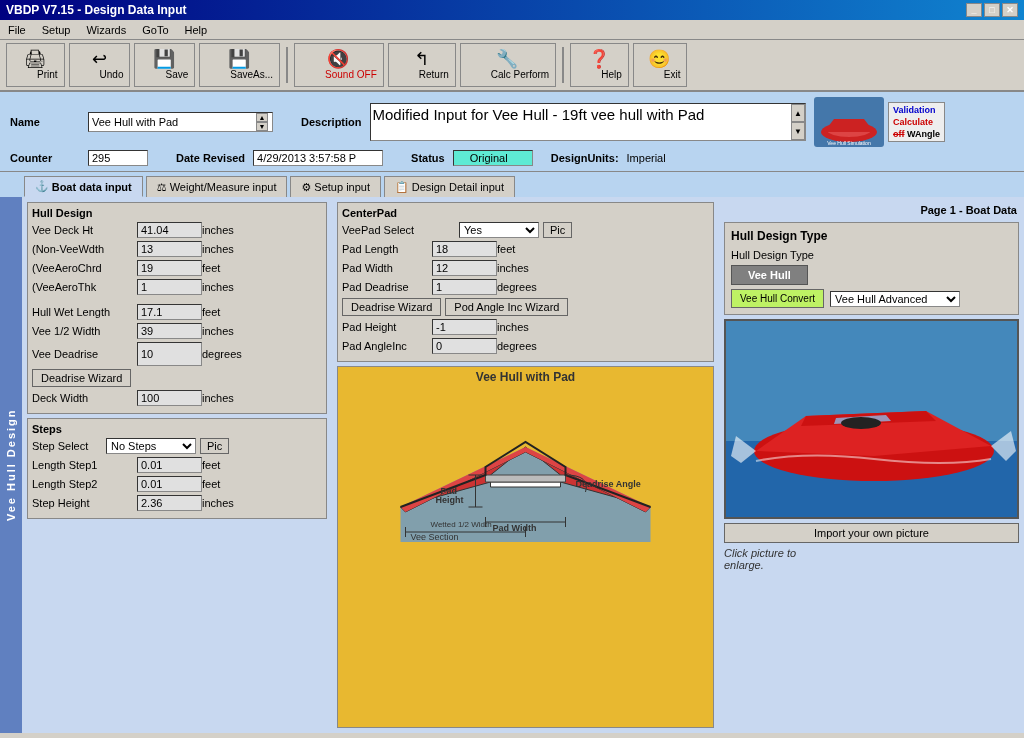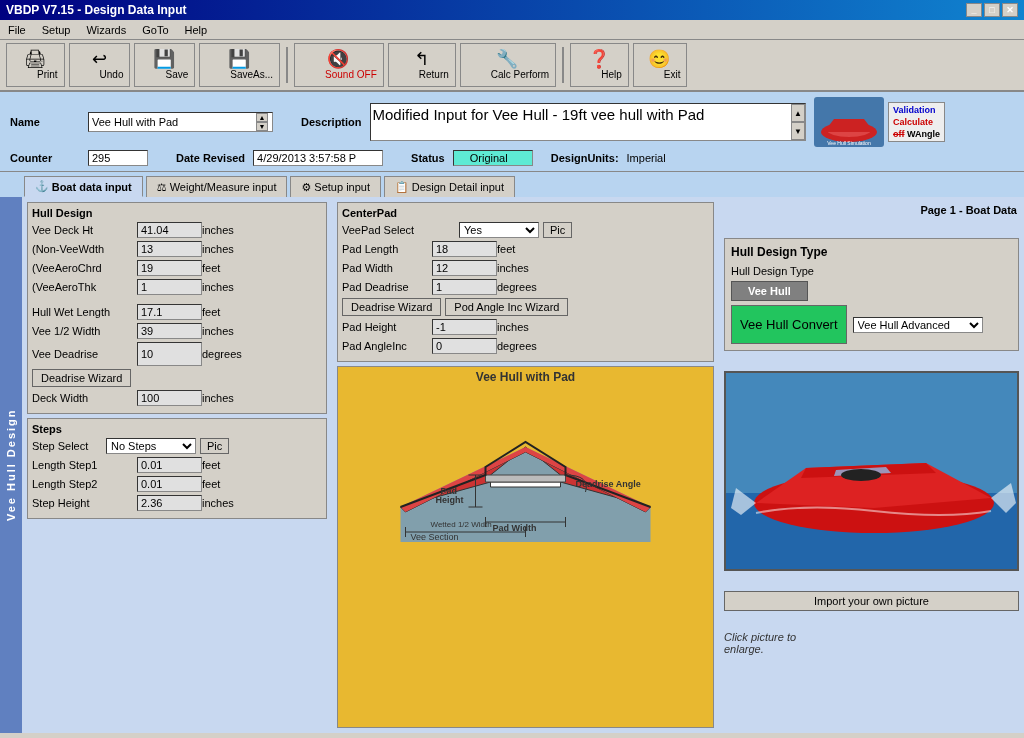--- a/index.html
+++ b/index.html
@@ -351,35 +351,35 @@
         <text x="50" y="140" font-size="8" fill="#333">Wetted 1/2 Width</text>
 
         <text x="195" y="100" font-size="9" fill="#333" font-weight="bold">Deadrise Angle</text>
 
         <path d="M 185,88 Q 210,88 205,105" fill="none" stroke="#333" stroke-width="1"></path>
       </svg>
     </div>
 
   </div>
 
-  <div style="width:305px; padding:5px; display:flex; flex-direction:column; gap:20px;">
+  <div style="width:305px; padding:5px; display:flex; flex-direction:column; gap:4px;">
 
     <div style="text-align:right; font-size:11px; font-weight:bold; padding:2px;">Page 1 - Boat Data</div>
 
     <div style="border:1px solid #888; background:#d4d0c8; padding:6px;">
       <div style="font-weight:bold; font-size:12px; margin-bottom:6px;">Hull Design Type</div>
 
       <div style="font-size:11px; margin-bottom:4px;">Hull Design Type</div>
 
       <div style="display:flex; align-items:center; gap:6px; margin-bottom:4px;">
         <button style="background:#808080; color:white; border:1px solid #555; padding:3px 16px; cursor:pointer; font-size:11px; font-weight:bold;">Vee Hull</button>
       </div>
 
       <div style="display:flex; align-items:center; gap:6px;">
-        <button style="background:#22c55e; border:1px solid #666; padding:11px 8px; cursor:pointer; font-size:13px;">Vee Hull Convert</button>
+        <button style="background:#bef264; border:1px solid #666; padding:3px 8px; cursor:pointer; font-size:10px;">Vee Hull Convert</button>
         <select style="font-size:11px; border:1px inset #888; background:white; width:130px;">
           <option>Vee Hull Advanced</option>
           <option>Vee Hull</option>
         </select>
       </div>
     </div>
 
     <div style="width:295px; height:200px; background:#1a5a8a; border:2px solid #555; overflow:hidden; cursor:pointer; position:relative;">
       
       <svg width="295" height="200" viewBox="0 0 295 200">

